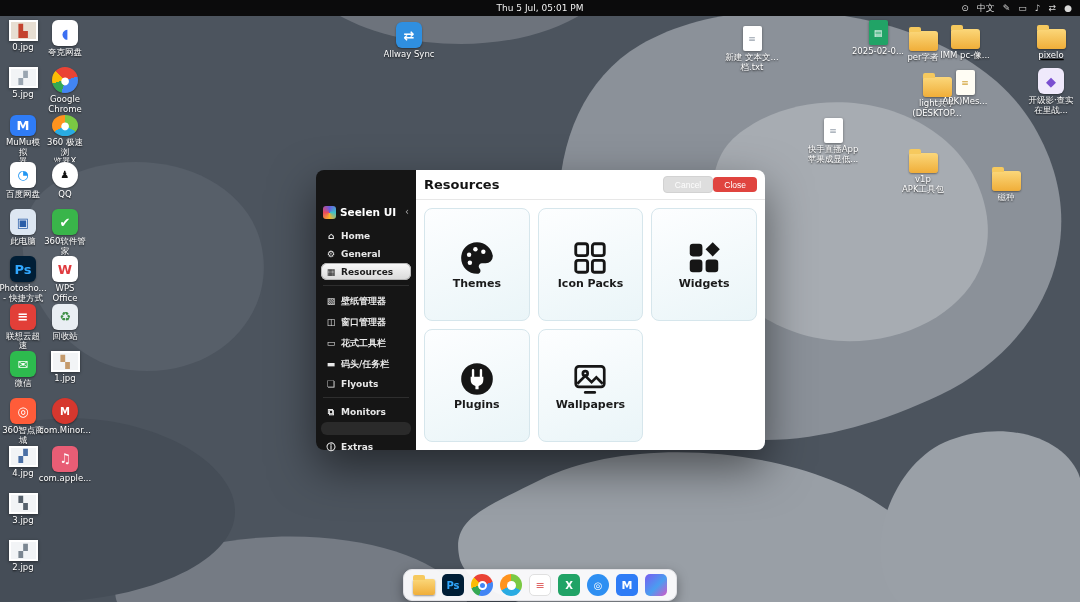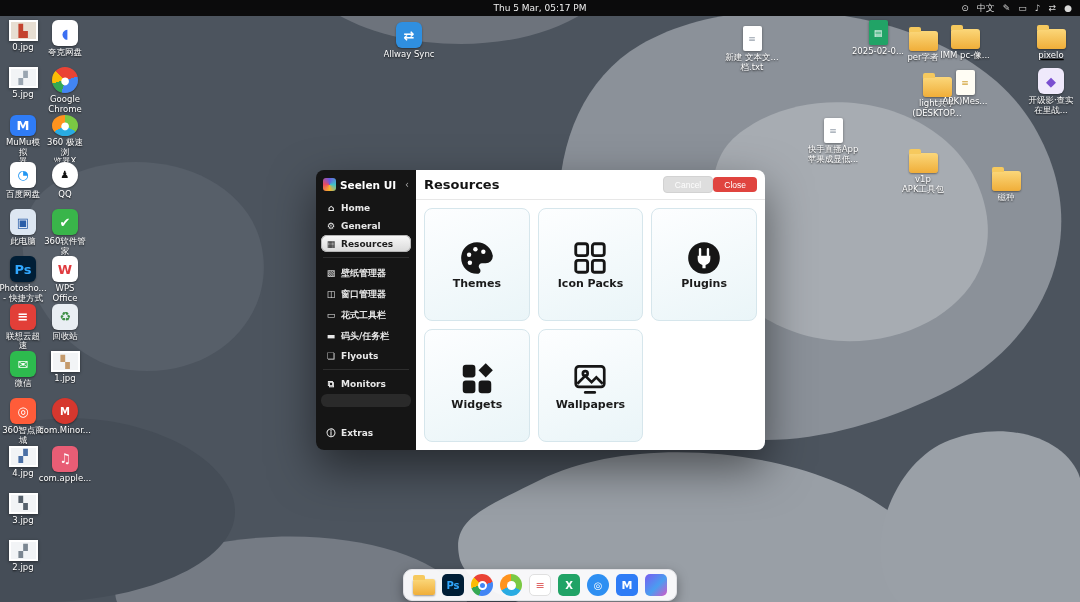--- a/index.html
+++ b/index.html
@@ -45,21 +45,21 @@
   .k-folder { width:29px; height:20px; margin-top:5px; border-radius:2px 3px 3px 3px;
     background:linear-gradient(#fbd77a,#f0ae39); position:relative;
     box-shadow:0 1px 2px rgba(0,0,0,.4); }
   .k-folder::before { content:""; position:absolute; top:-4px; left:0; width:12px; height:5px;
     background:#f6c95e; border-radius:2px 2px 0 0; }
   
   .window { position:absolute; left:316px; top:170px; width:449px; height:280px; z-index:30;
     display:flex; border-radius:8px; box-shadow:0 18px 45px rgba(0,0,0,.5); }
   .sidebar { width:100px; background:#151515; border-radius:8px 0 0 8px; color:#ececec;
     display:flex; flex-direction:column; padding:6px 5px; }
-  .side-head { display:flex; align-items:center; gap:4px; padding:2px 2px 7px 2px; }
+  .side-head { display:flex; gap:4px; padding:2px 2px 7px 2px;margin-top:28px; }
   .side-logo { width:13px; height:13px; border-radius:3px;
     background:conic-gradient(#6a5ae0,#3fc1c9,#f7b32b,#e84a5f,#6a5ae0); }
   .side-title { font-size:10.5px; font-weight:700; color:#fff; }
   .side-collapse { margin-left:auto; color:#aaa; font-size:10px; cursor:pointer; }
   .side-item { display:flex; align-items:center; gap:5px; padding:3.5px 5px; margin:1px 0;
     font-size:9px; font-weight:600; border-radius:6px; color:#e8e8e8; cursor:pointer; }
   .side-glyph { font-size:9px; width:10px; text-align:center; }
   .side-item.k-selected { background:linear-gradient(180deg,#fafafa,#d9d9d9); color:#1c1c1c;
     box-shadow:inset 0 0 0 1px #b5b5b5; }
   .side-item.k-ghost { background:#2a2a2a; height:13px; padding:2px 5px; }
@@ -115,21 +115,21 @@
     <path d="M640 45 C750 -20 960 10 1030 120 C1100 230 1045 345 940 395 C835 445 700 470 620 380 C540 290 530 110 640 45Z" fill="#8b9199"></path>
     <path d="M760 120 C840 80 950 110 980 190 C1010 270 950 330 870 340 C790 350 710 300 710 230 C710 160 720 142 760 120Z" fill="#a7acb2"></path>
     <path d="M540 480 C640 430 820 450 900 520 C980 590 940 660 820 650 C700 640 480 620 460 560 C450 520 480 510 540 480Z" fill="#999fa6"></path>
     <path d="M150 560 C280 515 420 540 460 590 C500 640 400 680 280 670 C160 660 60 595 150 560Z" fill="#757b84"></path>
     <path d="M950 440 C1010 418 1068 440 1080 478 L1080 602 L898 602 C858 558 890 462 950 440Z" fill="#9aa0a7"></path>
     <path d="M0 430 C80 400 200 430 230 490 C260 555 150 602 40 602 L0 602Z" fill="#454d57"></path>
   </svg>
 </div>
 
 <div class="topbar">
-  <div class="tb-clock">Thu 5 Mar, 05:17 PM</div>
+  <div class="tb-clock">Thu 5 Jul, 05:01 PM</div>
   <div class="tb-tray">
 
       <span class="tray-item">⊙</span>
 
       <span class="tray-item">中文</span>
 
       <span class="tray-item">✎</span>
 
       <span class="tray-item">▭</span>
 
@@ -502,36 +502,36 @@
         <svg viewBox="0 0 24 24" fill="none" stroke="#161616" stroke-width="1.8">
           <rect x="3" y="3" width="7.5" height="7.5" rx="1.5"></rect>
             <rect x="13.5" y="3" width="7.5" height="7.5" rx="1.5"></rect>
           <rect x="3" y="13.5" width="7.5" height="7.5" rx="1.5"></rect>
             <rect x="13.5" y="13.5" width="7.5" height="7.5" rx="1.5"></rect>
         </svg>
         <div class="card-label">Icon Packs</div>
       </div>
 
       <div class="card">
-        <svg viewBox="0 0 24 24">
-          <circle cx="12" cy="12" r="10" fill="#161616"></circle>
-          <path d="M9.5 6.5v4M14.5 6.5v4" stroke="#fff" stroke-width="1.5" stroke-linecap="round"></path>
-          <path d="M8 10.5h8v2a4 4 0 0 1-3 3.9V18.5h-2v-2.1A4 4 0 0 1 8 12.5z" fill="#fff"></path>
-        </svg>
-        <div class="card-label">Plugins</div>
-      </div>
-
-      <div class="card">
         <svg viewBox="0 0 24 24" fill="#161616">
           <rect x="3" y="3" width="8" height="8" rx="2"></rect>
             <rect x="3" y="13" width="8" height="8" rx="2"></rect>
           <rect x="13" y="13" width="8" height="8" rx="2"></rect>
             <path d="M17.5 2l4.5 4.5-4.5 4.5L13 6.5z"></path>
         </svg>
         <div class="card-label">Widgets</div>
+      </div>
+
+      <div class="card">
+        <svg viewBox="0 0 24 24">
+          <circle cx="12" cy="12" r="10" fill="#161616"></circle>
+          <path d="M9.5 6.5v4M14.5 6.5v4" stroke="#fff" stroke-width="1.5" stroke-linecap="round"></path>
+          <path d="M8 10.5h8v2a4 4 0 0 1-3 3.9V18.5h-2v-2.1A4 4 0 0 1 8 12.5z" fill="#fff"></path>
+        </svg>
+        <div class="card-label">Plugins</div>
       </div>
 
       <div class="card">
         <svg viewBox="0 0 24 24" fill="none" stroke="#161616" stroke-width="1.7">
           <rect x="3" y="4" width="18" height="13" rx="2"></rect>
           <circle cx="9" cy="8.5" r="1.5"></circle>
           <path d="M4 15l5-5 4 4 3-3 4 4"></path>
           <path d="M9 20.5h6" stroke-linecap="round"></path>
         </svg>
         <div class="card-label">Wallpapers</div>

